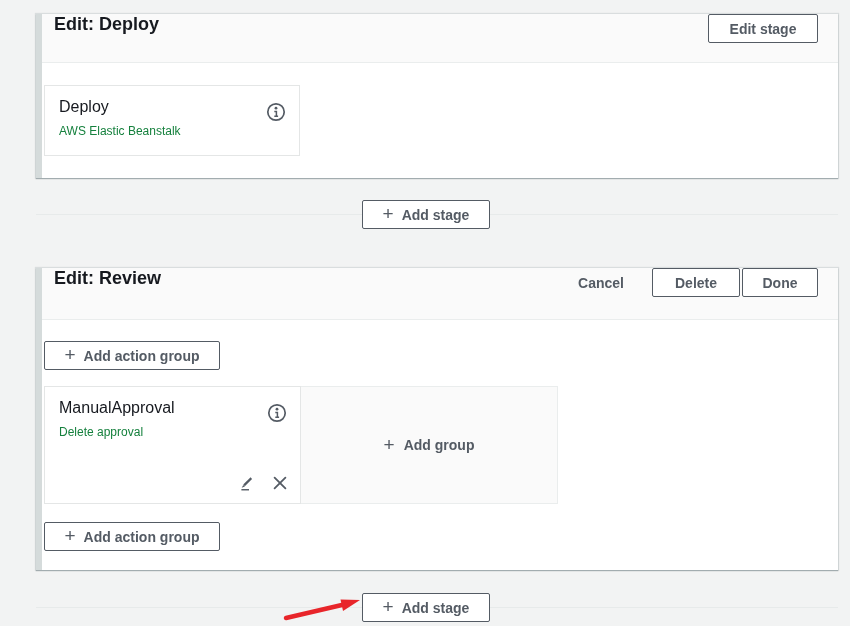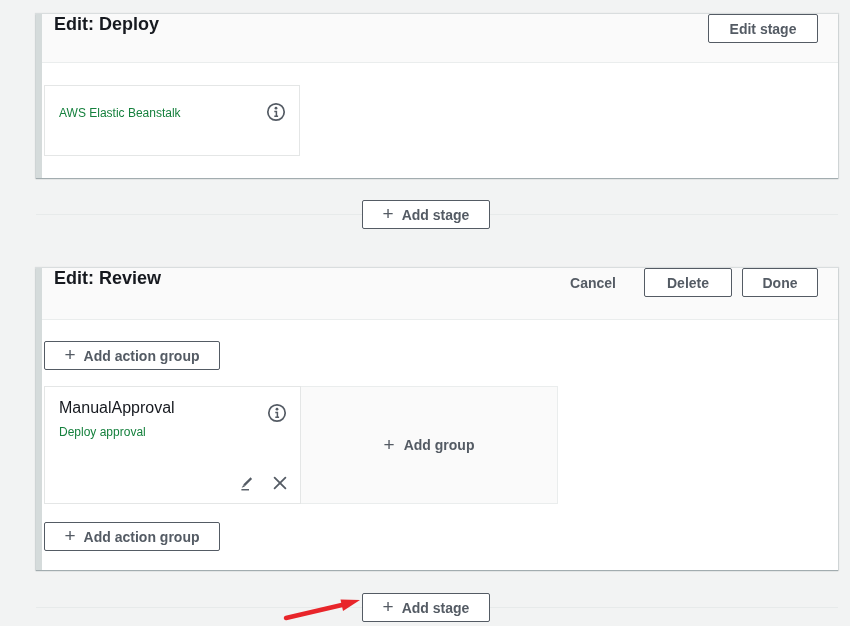--- a/index.html
+++ b/index.html
@@ -54,20 +54,21 @@
 
 <div class="stage" style="top:14px;height:164px;">
   <div class="stage-header" style="height:49px;">
     <div class="stage-title">Edit: Deploy</div>
     <button class="btn" style="width:110px;">
       <span>Edit stage</span>
     </button>
   </div>
 
   <div class="action-card" style="left:2px;top:71px;width:256px;height:71px;">
+    <div class="card-name">Deploy</div>
     <div class="card-provider">AWS Elastic Beanstalk</div>
     <span class="corner-icon">
       <svg width="22" height="22" viewBox="0 0 22 22">
         <circle cx="11" cy="11" r="8.2" fill="none" stroke="#545b64" stroke-width="1.7"></circle>
         <circle cx="11" cy="7.2" r="1.4" fill="#545b64"></circle>
         <path d="M9.3 10.5 h2.1 v4.8 M9.3 15.3 h3.8" stroke="#545b64" stroke-width="1.5" fill="none"></path>
       </svg>
     </span>
   </div>
 </div>
@@ -76,42 +77,42 @@
 <button class="btn abs" style="left:362px;top:200px;width:128px;">
   <span class="plus">+</span>
   <span>Add stage</span>
 </button>
 
 <div class="stage" style="top:268px;height:302px;">
   <div class="stage-header" style="height:52px;">
     <div class="stage-title">Edit: Review</div>
     <div class="header-actions">
       <button class="link-btn" style="margin-right:28px;">Cancel</button>
-      <button class="btn" style="width:88px;margin-right:10px;">
+      <button class="btn" style="width:88px;margin-right:2px;">
         <span>Delete</span>
       </button>
       <button class="btn" style="width:76px;">
         <span>Done</span>
       </button>
     </div>
   </div>
 
   <button class="btn abs" style="left:2px;top:73px;width:176px;">
     <span class="plus">+</span>
     <span>Add action group</span>
   </button>
 
   <div class="add-action-panel" style="left:258px;top:118px;width:258px;height:118px;">
     <span class="plus">+</span>
     <span>Add group</span>
   </div>
 
   <div class="action-card" style="left:2px;top:118px;width:257px;height:118px;">
     <div class="card-name">ManualApproval</div>
-    <div class="card-provider">Deploy approval</div>
+    <div class="card-provider">Delete approval</div>
     <span class="corner-icon">
       <svg width="22" height="22" viewBox="0 0 22 22">
         <circle cx="11" cy="11" r="8.2" fill="none" stroke="#545b64" stroke-width="1.7"></circle>
         <circle cx="11" cy="7.2" r="1.4" fill="#545b64"></circle>
         <path d="M9.3 10.5 h2.1 v4.8 M9.3 15.3 h3.8" stroke="#545b64" stroke-width="1.5" fill="none"></path>
       </svg>
     </span>
     <div class="card-tools">
       <span>
         <svg width="21" height="21" viewBox="0 0 22 22">

